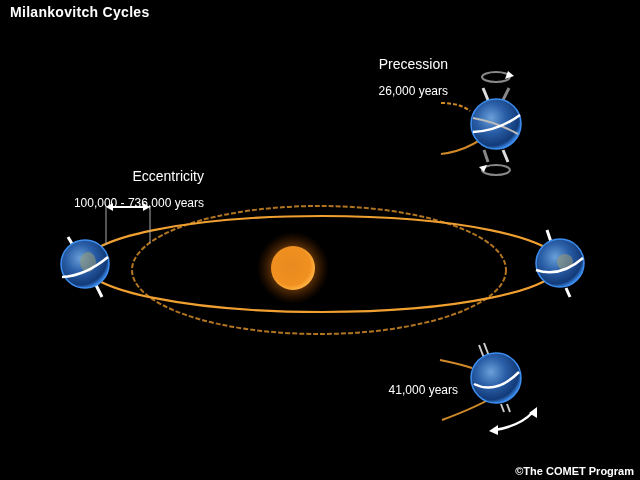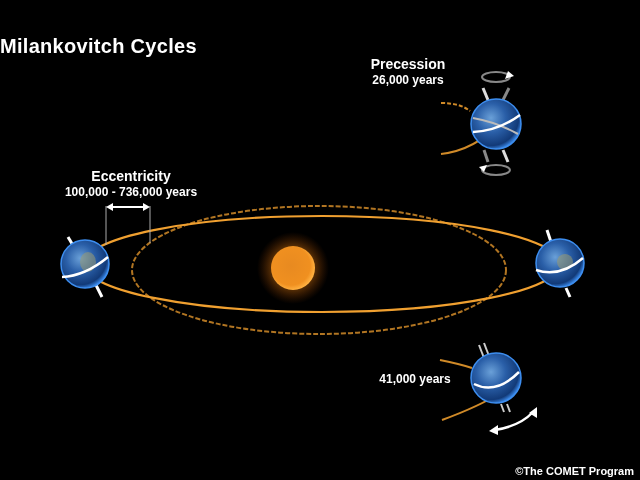--- a/index.html
+++ b/index.html
@@ -1,21 +1,21 @@
 <!DOCTYPE html>
 <html><head>
   <meta charset="utf-8">
   <style>
     html, body { margin: 0; padding: 0; background: #000; }
     body { width: 640px; height: 480px; position: relative; overflow: hidden;
            font-family: "Liberation Sans", sans-serif; color: #fff; }
-    .title { position: absolute; left: 0; top: 4px; font-size: 20px; font-weight: bold; letter-spacing: 0.3px; margin-top: 31px; }
-    .label { position: absolute; font-weight: bold; text-align: center; white-space: nowrap; }
+    .title { position: absolute; left: 10px; top: 4px; font-size: 14px; font-weight: bold; letter-spacing: 0.3px; }
+    .label { position: absolute; font-weight: normal; text-align: right; white-space: nowrap; }
     .label .h { font-size: 14px; }
-    .label .s { font-size: 12px; margin-top: 1px; }
+    .label .s { font-size: 12px; margin-top: 12px; }
     .copyright { position: absolute; right: 6px; bottom: 3px; font-size: 11px; font-weight: bold; }
     svg.scene { position: absolute; left: 0; top: 0; }
   </style>
 </head>
 <body>
 
 <div class="title">Milankovitch Cycles</div>
 
 <svg class="scene" width="640" height="480" viewBox="0 0 640 480">
   <defs>

